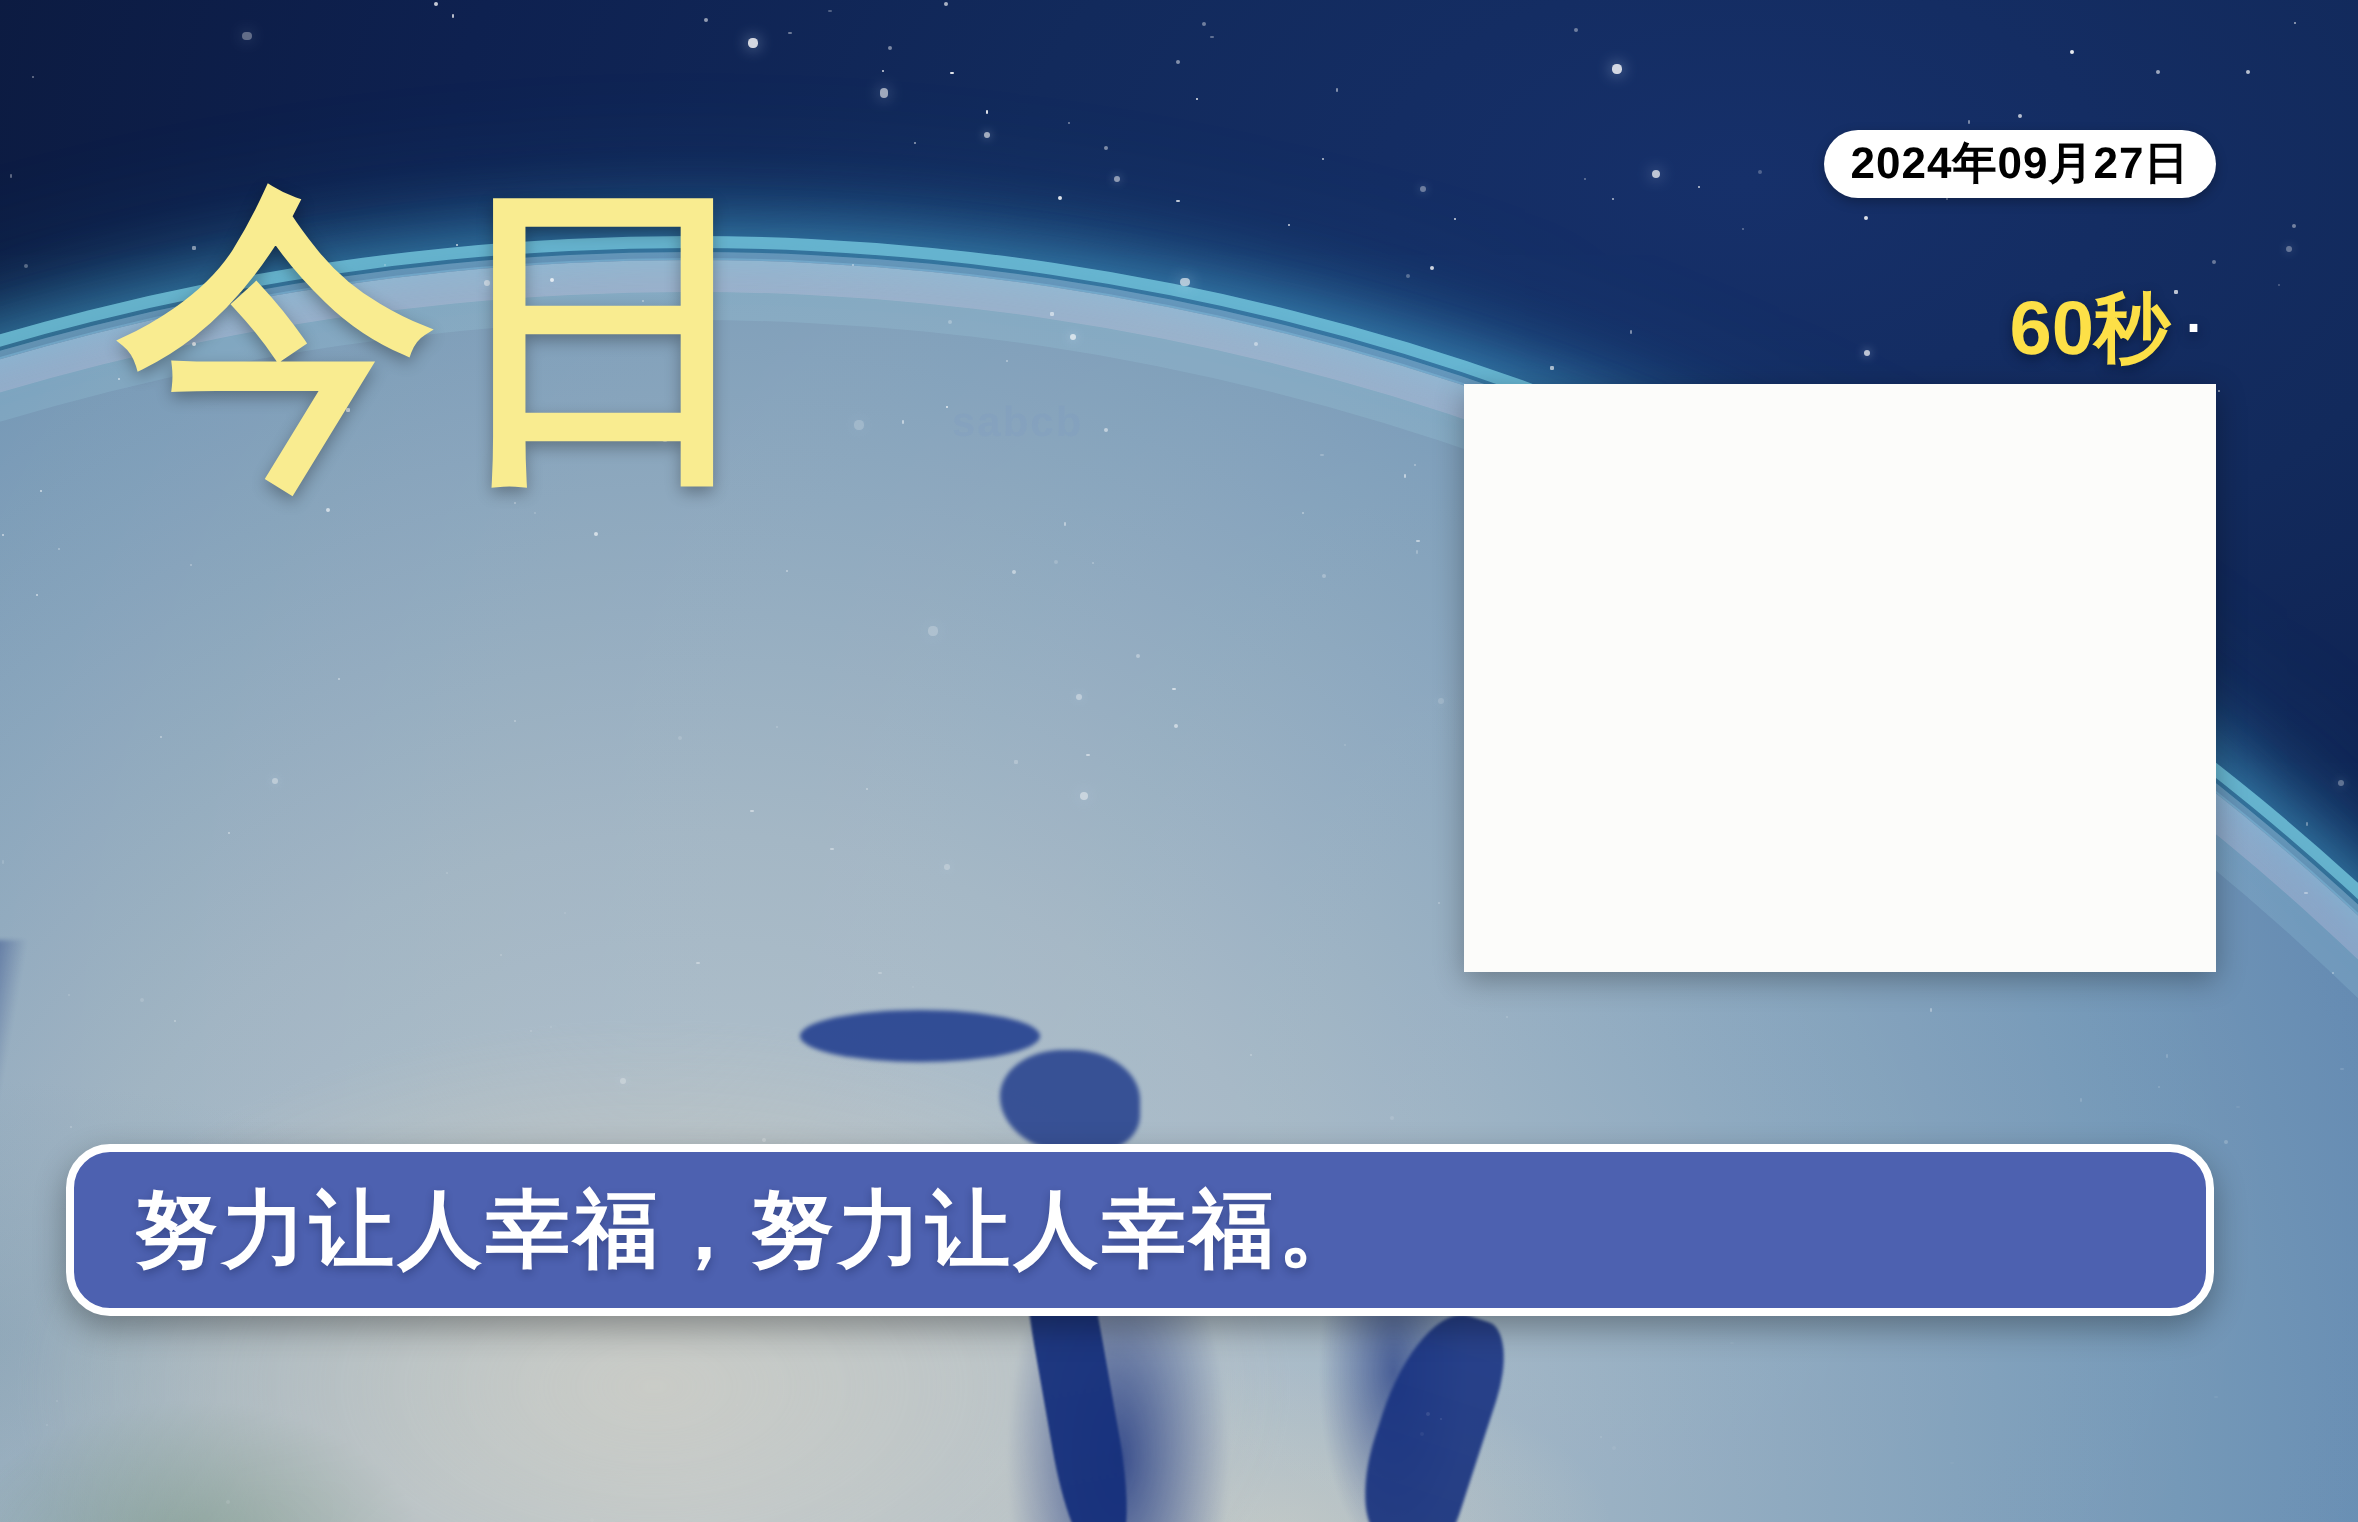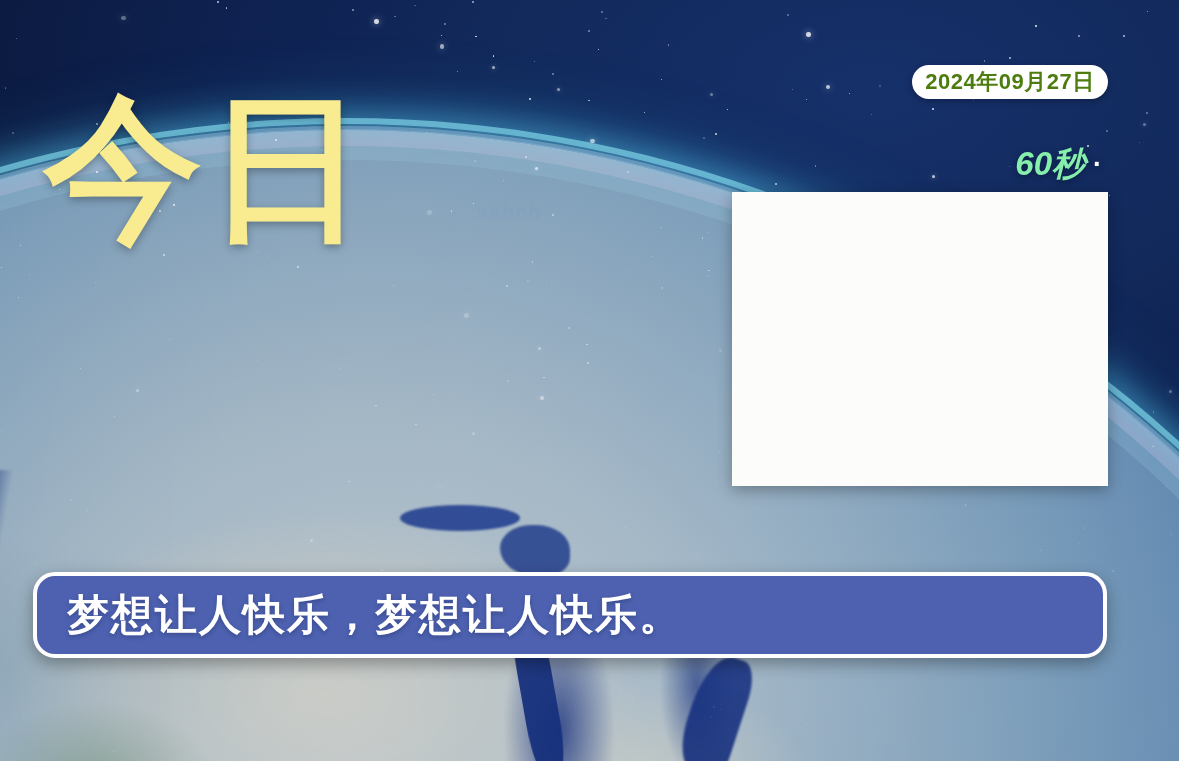--- a/index.html
+++ b/index.html
@@ -172,21 +172,21 @@
   .stars i {
     position: absolute;
     background: #fff;
     border-radius: 50%;
     display: block;
   }
 
   
   .brand {
     position: absolute;
-    left: 44px;
+    left: 60px;
     top: 96px;
     width: 430px;
     line-height: .92;
     letter-spacing: 6px;
   }
   .brand-row {
     font-size: 158px;
     font-weight: 700;
     white-space: nowrap;
   }
@@ -208,46 +208,45 @@
     width: 196px;
     height: 34px;
     background: #fff;
     border-radius: 17px;
     box-shadow: 0 2px 6px rgba(0,0,0,.28);
     display: flex;
     align-items: center;
     justify-content: center;
   }
   .date-pill span {
-    color: #4d7c0f;
+    color: #000000;
     font-size: 22px;
     font-weight: 700;
     letter-spacing: .5px;
     white-space: nowrap;
   }
 
   
   .tagline {
     position: absolute;
     left: 742px;
     top: 142px;
     width: 366px;
     height: 44px;
     display: flex;
     align-items: center;
     justify-content: flex-end;
     white-space: nowrap;
     text-shadow: 0 2px 6px rgba(4,14,40,.55);
   }
   .tag-60 {
-    color: #86efac;
-    font-size: 33px;
+    color: #fde047;
+    font-size: 38px;
     font-weight: 700;
     letter-spacing: 0px;
-    font-style: italic;
   }
   .tag-dot {
     color: #ffffff;
     font-size: 27px;
     font-weight: 700;
     margin: 0 6px 0 8px;
   }
   .tag-rest {
     color: #ffffff;
     font-size: 27px;
@@ -560,16 +559,16 @@
 
   <div class="tagline">
     <span class="tag-60">60秒</span>
     <span class="tag-dot">·</span>
   </div>
 
   <div class="card">
   </div>
 
   <div class="quote">
-    <span>梦想让人快乐，梦想让人快乐。</span>
+    <span>努力让人幸福，努力让人幸福。</span>
   </div>
 
 </div>
 
 </body></html>

